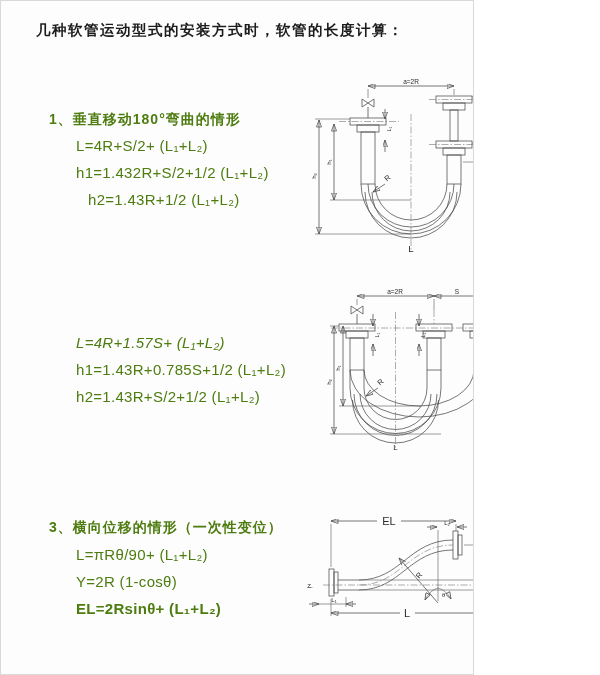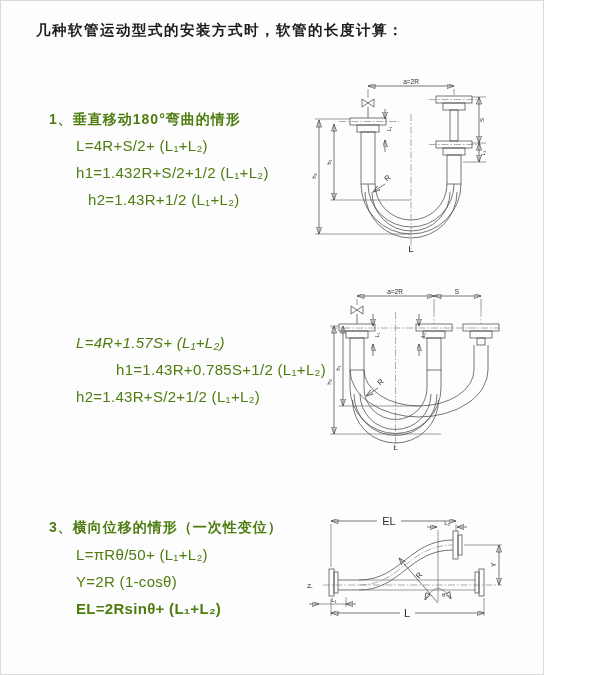--- a/index.html
+++ b/index.html
@@ -1,16 +1,16 @@
 <!DOCTYPE html>
 <html><head>
 <meta charset="utf-8">
 <style>
   html,body{margin:0;padding:0;background:#ffffff;}
-  #page{position:relative;width:544px;height:675px;background:#fdfdfd;border:1px solid #d9d9d9;box-sizing:border-box;overflow:hidden;
+  #page{position:relative;width:474px;height:675px;background:#fdfdfd;border:1px solid #d9d9d9;box-sizing:border-box;overflow:hidden;
         font-family:"Liberation Sans","DejaVu Sans",sans-serif;color:#222;}
   .title{position:absolute;left:35px;top:20px;font-size:14.5px;letter-spacing:1.5px;font-weight:600;color:#1c1c1c;}
   .sec-heading{position:absolute;font-size:14px;letter-spacing:1px;font-weight:600;color:#4d7c0f;}
   .formula{position:absolute;font-size:15px;letter-spacing:.3px;color:#4d7c0f;white-space:pre;}
   .diag{position:absolute;}
   svg{display:block;}
   svg line,svg path,svg rect{stroke:#4a4a4a;stroke-width:.75;fill:none;}
   svg .cl{stroke:#6a6a6a;stroke-width:.55;stroke-dasharray:7 2 1.5 2;}
   svg .thin{stroke-width:.55;}
   svg text{fill:#2c2c2c;font-family:"Liberation Sans","DejaVu Sans",sans-serif;stroke:none;}
@@ -22,25 +22,25 @@
 <div id="page">
 
   <div class="title">几种软管运动型式的安装方式时，软管的长度计算：</div>
 
   <div class="sec-heading" style="left:48px;top:110px;">1、垂直移动180°弯曲的情形</div>
   <div class="formula" style="left:75px;top:136px;">L=4R+S/2+ (L₁+L₂)</div>
   <div class="formula" style="left:75px;top:163px;">h1=1.432R+S/2+1/2 (L₁+L₂)</div>
   <div class="formula" style="left:75px;top:190px;margin-left:12px;">h2=1.43R+1/2 (L₁+L₂)</div>
 
   <div class="formula" style="left:75px;top:333px;font-style:italic;">L=4R+1.57S+ (L₁+L₂)</div>
-  <div class="formula" style="left:75px;top:360px;margin-left:40px;">h1=1.43R+0.785S+1/2 (L₁+L₂)</div>
+  <div class="formula" style="left:75px;top:360px;">h1=1.43R+0.785S+1/2 (L₁+L₂)</div>
   <div class="formula" style="left:75px;top:387px;">h2=1.43R+S/2+1/2 (L₁+L₂)</div>
 
   <div class="sec-heading" style="left:48px;top:518px;">3、横向位移的情形（一次性变位）</div>
-  <div class="formula" style="left:75px;top:545px;">L=πRθ/50+ (L₁+L₂)</div>
+  <div class="formula" style="left:75px;top:545px;">L=πRθ/90+ (L₁+L₂)</div>
   <div class="formula" style="left:75px;top:572px;">Y=2R (1-cosθ)</div>
   <div class="formula" style="left:75px;top:599px;font-weight:bold;">EL=2Rsinθ+ (L₁+L₂)</div>
 
   <div class="diag" style="left:300px;top:75px;">
   <svg width="290" height="185" viewBox="0 0 290 185">
     <defs>
       <marker id="ae1" markerWidth="9" markerHeight="6" refX="7" refY="2.5" orient="auto" markerUnits="userSpaceOnUse">
             <path d="M0,0 L7,2.5 L0,5 Z" fill="#444" stroke="none"></path>
           </marker>
       <marker id="as1" markerWidth="9" markerHeight="6" refX="0" refY="2.5" orient="auto" markerUnits="userSpaceOnUse">

